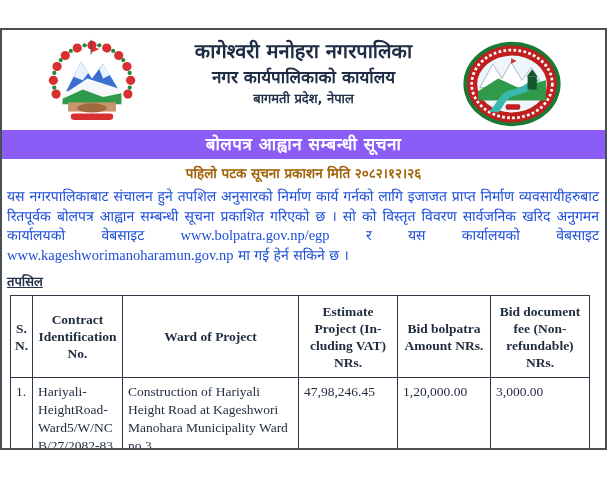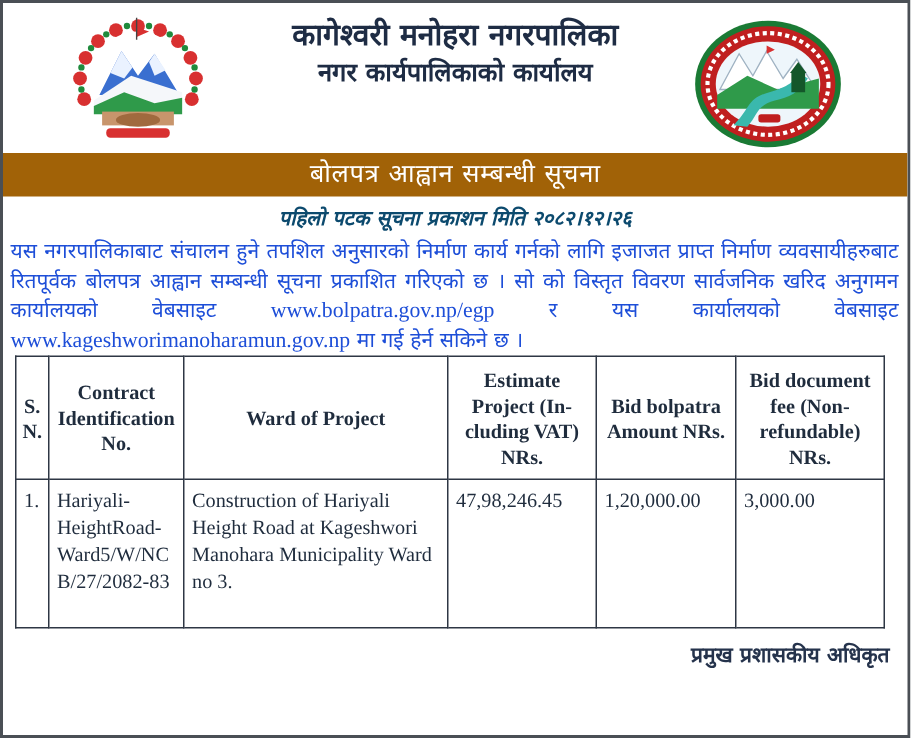--- a/index.html
+++ b/index.html
@@ -2,57 +2,57 @@
 <html><head>
 <meta charset="utf-8">
 <style>
   * { margin: 0; padding: 0; box-sizing: border-box; }
   html, body { background: #fff; }
   body { font-family: "DejaVu Sans", sans-serif; }
 
   .page {
     position: relative;
     width: 607px;
-    height: 492px;
+    height: 422px;
     background: #fff;
     border: 2px solid #4a4f55;
     overflow: hidden;
     color: #22304a;
+    margin-top: 28px;
   }
 
   
   .header { position: relative; height: 100px; padding-top: 8px; }
   .logo { position: absolute; top: 8px; }
   .logo-left { left: 44px; width: 92px; height: 92px; }
   .logo-right { right: 42px; top: 10px; width: 102px; height: 88px; }
   .header-text { text-align: center; }
   .h-line1 { font-size: 20px; font-weight: bold; line-height: 27px; color: #1e2c44; }
   .h-line2 { font-size: 17px; font-weight: bold; line-height: 24px; color: #1e2c44; }
   .h-line3 { font-size: 13px; font-weight: 600; line-height: 20px; color: #25334c; }
   .h-line4 { font-size: 13px; font-weight: 600; line-height: 19px; color: #25334c; }
 
   
   .banner {
     height: 29px;
-    background: #a16207;
+    background: #8b5cf6;
     color: #ffffff;
     text-align: center;
     font-size: 17px;
-    font-weight: normal;
+    font-weight: bold;
     line-height: 29px;
     letter-spacing: 0.5px;
   }
 
   .pub-date {
     margin-top: 5px;
     text-align: center;
     font-size: 13.5px;
     font-weight: 600;
-    color: #0c4a6e;
-    font-style: italic;
+    color: #a16207;
   }
 
   
   .notice-body {
     margin: 5px 6px 0 5px;
     font-size: 14px;
     line-height: 19.5px;
     text-align: justify;
     color: #1d4ed8;
   }
@@ -151,20 +151,21 @@
         <ellipse cx="50" cy="76" rx="16" ry="5" fill="#a06a3e"></ellipse>
         <rect x="27" y="82" width="46" height="7" rx="3" fill="#d83030"></rect>
         <polygon points="49,2 49,16 58,12 49,9" fill="#d83030"></polygon>
         <line x1="49" y1="2" x2="49" y2="18" stroke="#444" stroke-width="1"></line>
       </g>
     </svg>
 
     <div class="header-text">
       <div class="h-line1">कागेश्वरी मनोहरा नगरपालिका</div>
       <div class="h-line2">नगर कार्यपालिकाको कार्यालय</div>
+      <div class="h-line4">बागमती प्रदेश, नेपाल</div>
     </div>
 
     <svg class="logo logo-right" viewBox="0 0 110 96">
       <ellipse cx="55" cy="48" rx="53" ry="46" fill="#1a7a34"></ellipse>
       <ellipse cx="55" cy="48" rx="49" ry="42" fill="#c01f1f"></ellipse>
       <ellipse cx="55" cy="48" rx="44" ry="37" fill="none" stroke="#ffffff" stroke-width="3" stroke-dasharray="3 2.5"></ellipse>
       <ellipse cx="55" cy="48" rx="38" ry="31" fill="#eef6fb"></ellipse>
       <g>
         <polygon points="20,52 34,26 44,42 54,24 66,44 76,30 90,52" fill="#ffffff" stroke="#9fb2c2" stroke-width="1"></polygon>
         <polygon points="18,56 40,42 62,52 92,44 92,66 18,66" fill="#2f9a4a"></polygon>
@@ -176,20 +177,21 @@
       </g>
     </svg>
   </div>
 
   <div class="banner">बोलपत्र आह्वान सम्बन्धी सूचना</div>
 
   <div class="pub-date">पहिलो पटक सूचना प्रकाशन मिति २०८२।१२।२६</div>
 
   <div class="notice-body"><span>यस नगरपालिकाबाट संचालन हुने तपशिल अनुसारको निर्माण कार्य गर्नको लागि इजाजत प्राप्त निर्माण व्यवसायीहरुबाट रितपूर्वक बोलपत्र आह्वान सम्बन्धी सूचना प्रकाशित गरिएको छ । सो को विस्तृत विवरण सार्वजनिक खरिद अनुगमन कार्यालयको वेबसाइट </span><span class="url">www.bolpatra.gov.np/egp</span><span> र यस कार्यालयको वेबसाइट </span><span class="url">www.kageshworimanoharamun.gov.np</span><span> मा गई हेर्न सकिने छ ।</span></div>
 
+  <div class="tapasil">तपसिल</div>
 
   <table class="bid-table">
     <colgroup>
       <col style="width:22px">
         <col style="width:90px">
         <col style="width:176px">
       <col style="width:99px">
         <col style="width:93px">
         <col style="width:99px">
     </colgroup>

